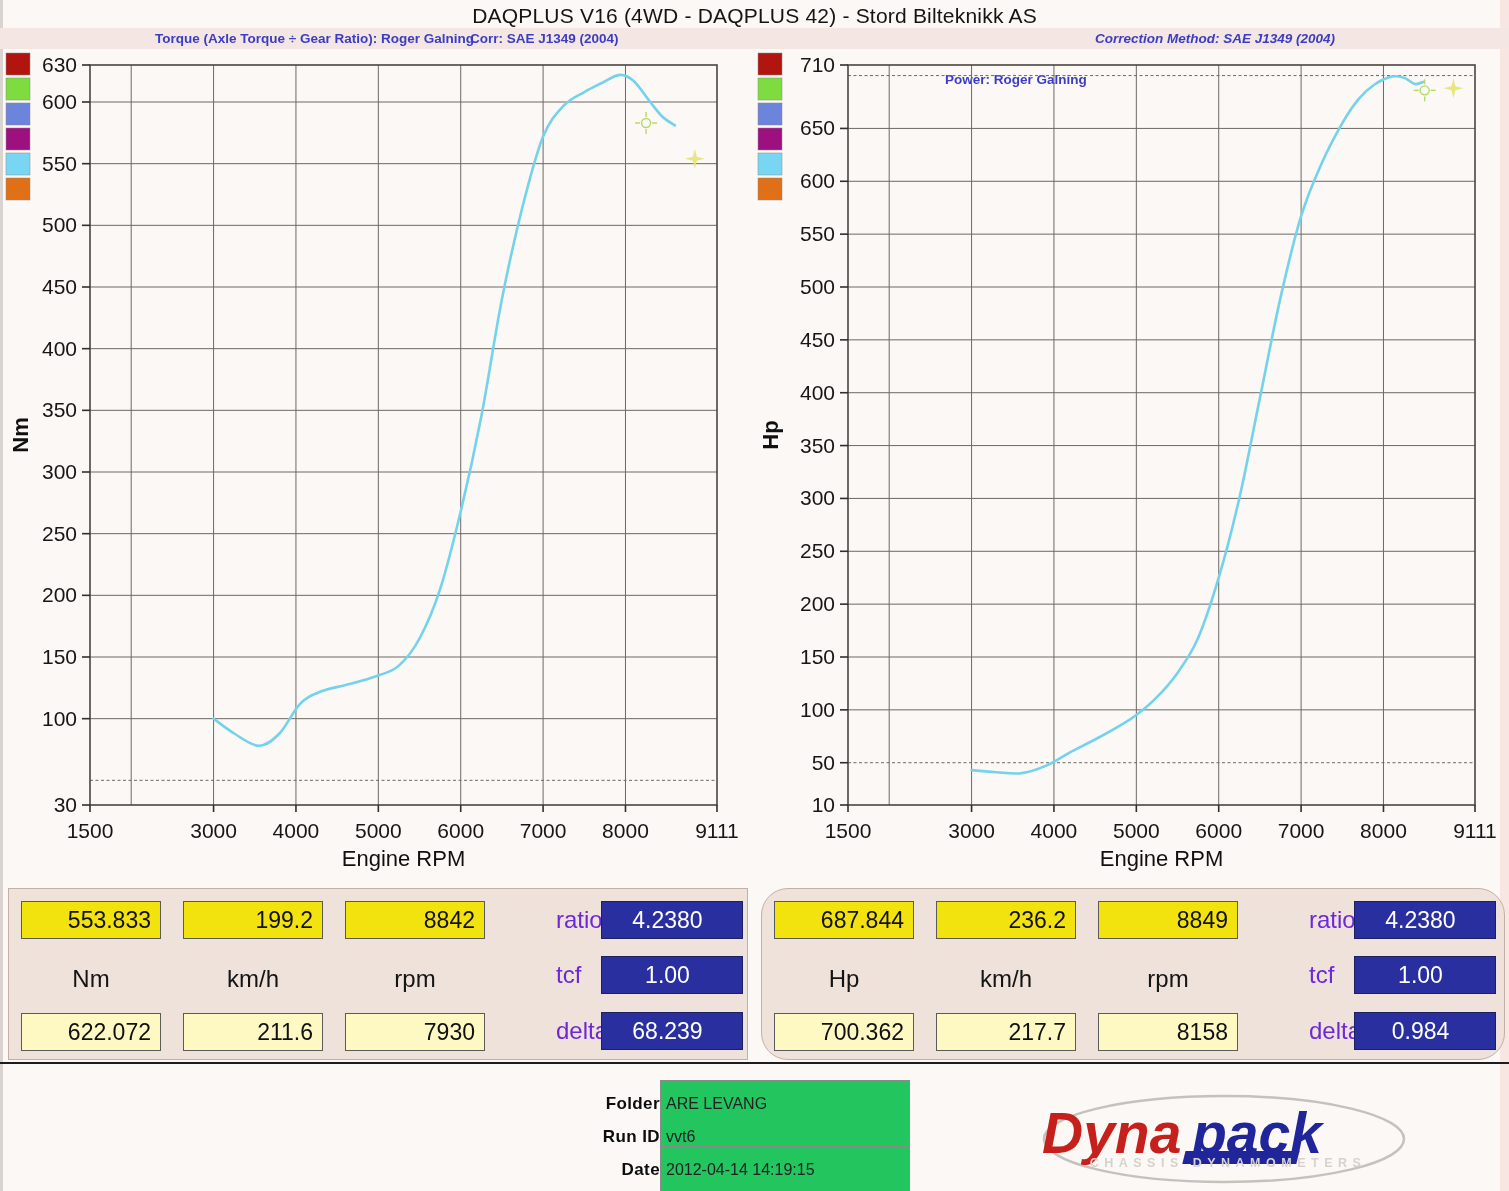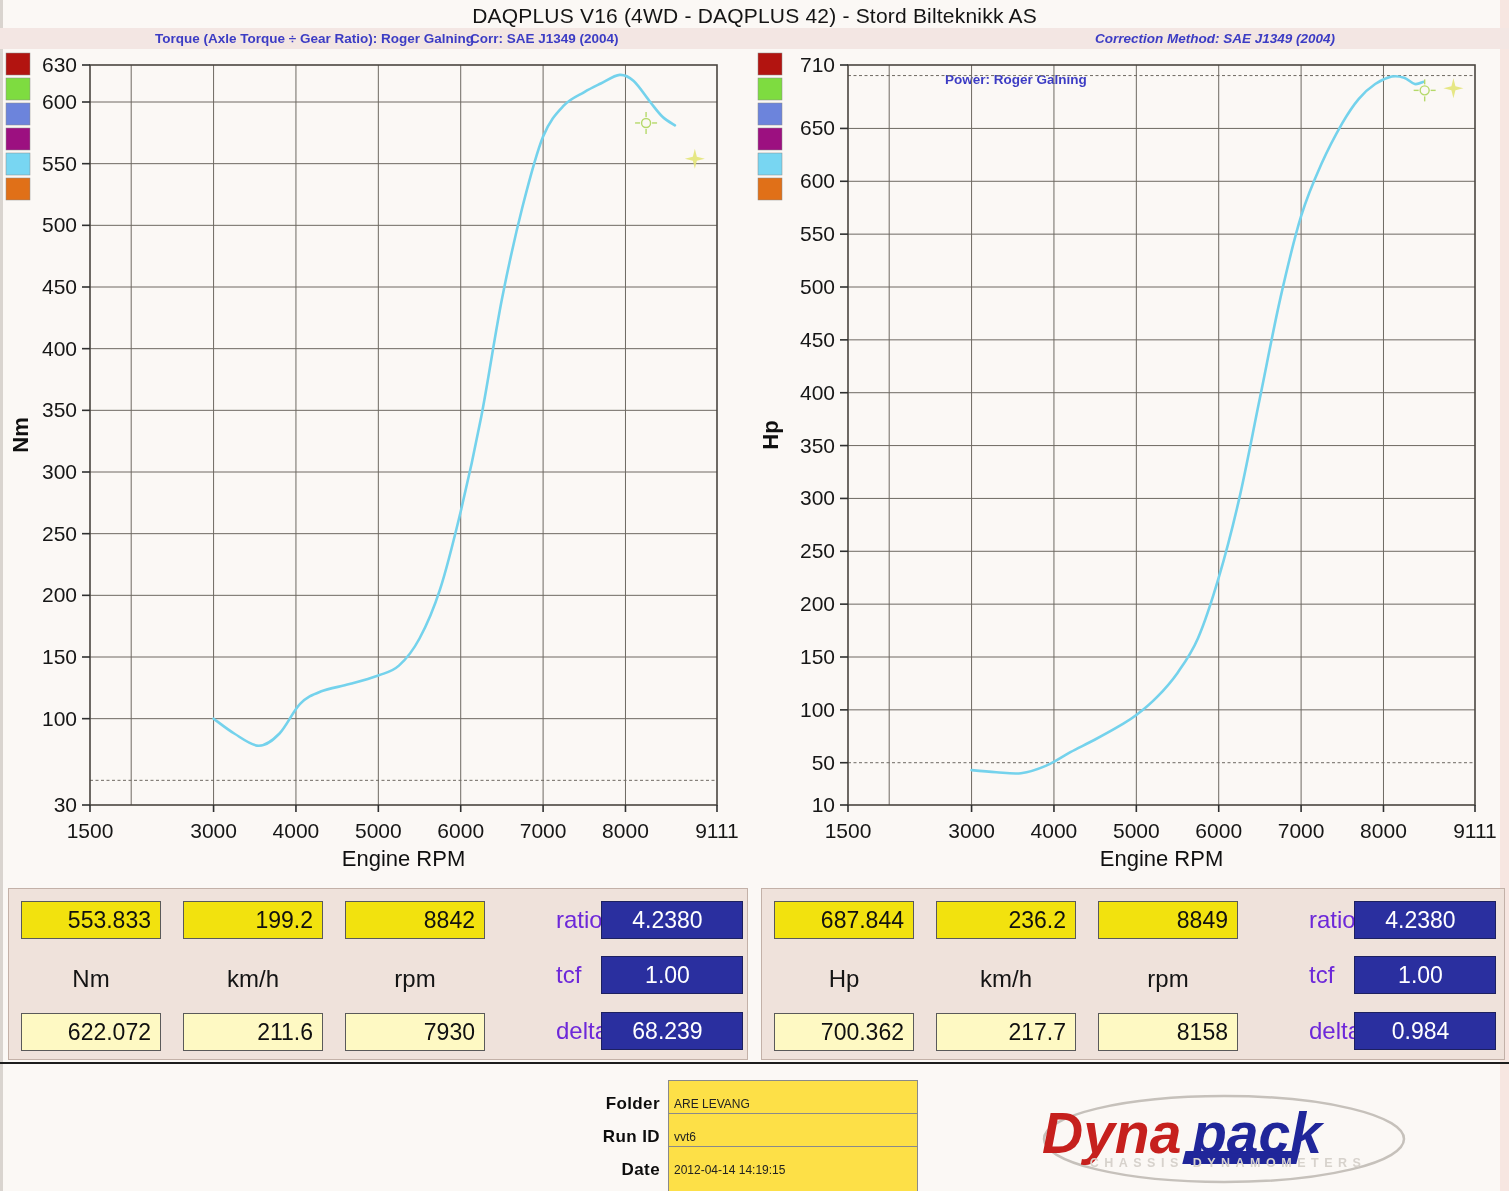--- a/index.html
+++ b/index.html
@@ -61,26 +61,26 @@
     position:absolute;left:508px;width:80px;height:38px;line-height:38px;
     font-size:24px;color:#6d28d9;text-align:left;margin-left:39px;
   }
   .bluecol{left:592px;}
   .sr0{top:12px;} .sr1{top:67px;} .sr2{top:123px;}
 
   .divider{position:absolute;top:1062px;left:0;width:1509px;height:2px;background:#1c1c1c;}
 
   .field{position:absolute;left:560px;height:26px;display:flex;align-items:center;}
   .field label{
-    display:inline-block;width:100px;text-align:right;margin-right:8px;
+    display:inline-block;width:100px;text-align:right;
     font-weight:bold;font-size:17px;color:#0d0d0d;letter-spacing:.4px;
   }
   .field input{
-    width:238px;height:22px;background:#fde047;border:1px solid #8a8a8a;
-    font-family:"Liberation Sans",sans-serif;font-size:12px;color:#222;padding:12px 5px;
+    width:238px;height:22px;background:#22c55e;border:1px solid #8a8a8a;
+    font-family:"Liberation Sans",sans-serif;font-size:16px;color:#222;padding:12px 5px;
   }
   #logo{position:absolute;left:1032px;top:1093px;}
 </style>
 </head>
 <body>
 
 <div class="edge-left"></div>
 <div class="edge-right"></div>
 
 <div class="page-title">DAQPLUS V16 (4WD - DAQPLUS 42) - Stord Bilteknikk AS</div>
@@ -273,21 +273,21 @@
   <div class="cell green rowB c1">211.6</div>
   <div class="cell green rowB c2">7930</div>
   <div class="statlabel sr0">ratio</div>
   <div class="cell blue bluecol sr0">4.2380</div>
   <div class="statlabel sr1">tcf</div>
   <div class="cell blue bluecol sr1">1.00</div>
   <div class="statlabel sr2">delta</div>
   <div class="cell blue bluecol sr2">68.239</div>
 </div>
 
-<div class="panel" style="left:761px;width:744px;">
+<div class="panel" style="left:761px;width:744px;border-radius:27px;">
   <div class="cell yellow rowA c0">687.844</div>
   <div class="cell yellow rowA c1">236.2</div>
   <div class="cell yellow rowA c2">8849</div>
   <div class="unit c0">Hp</div>
   <div class="unit c1">km/h</div>
   <div class="unit c2">rpm</div>
   <div class="cell green rowB c0">700.362</div>
   <div class="cell green rowB c1">217.7</div>
   <div class="cell green rowB c2">8158</div>
   <div class="statlabel sr0">ratio</div>

